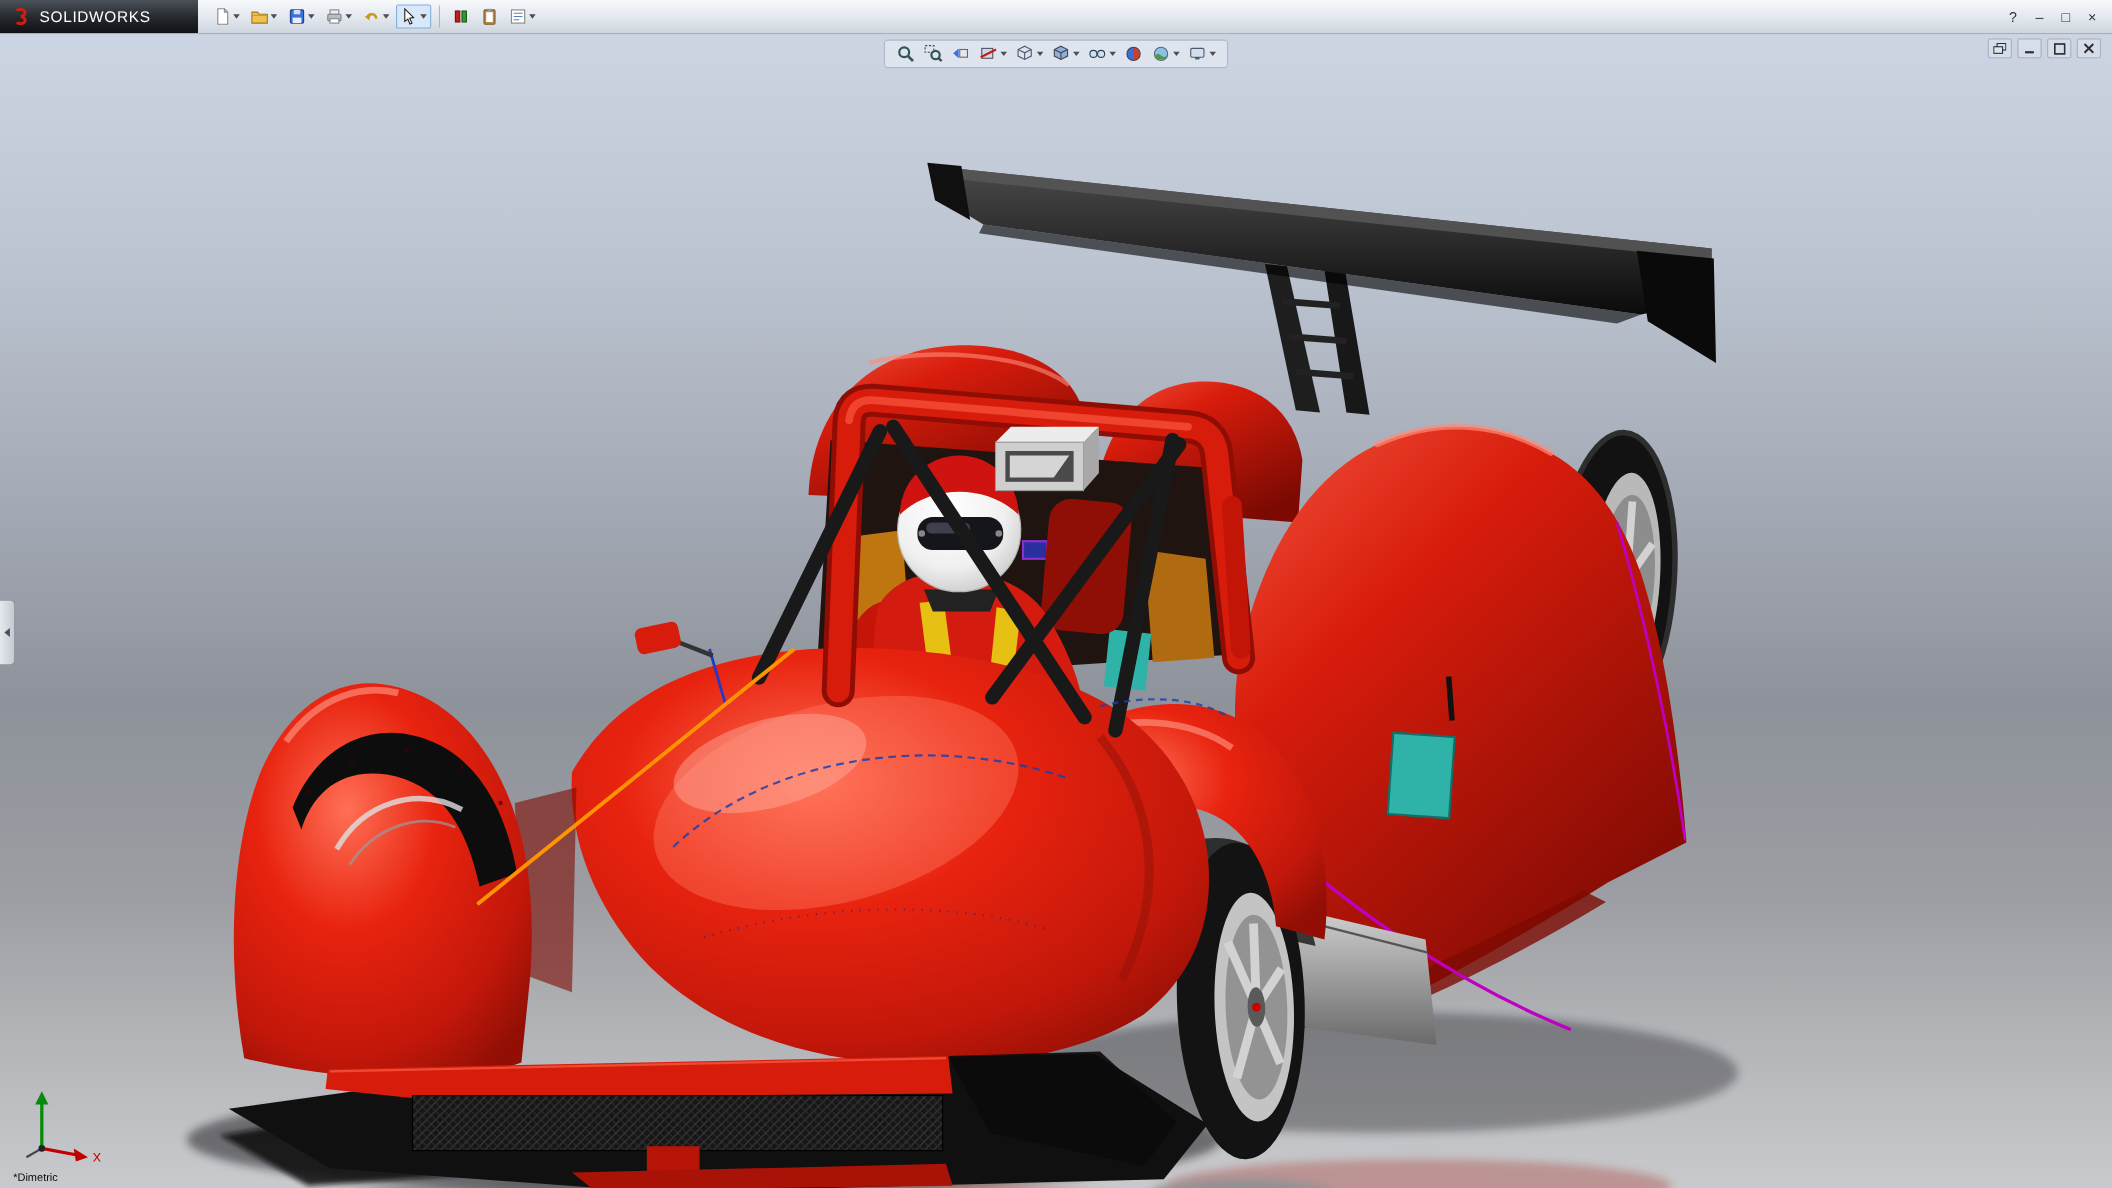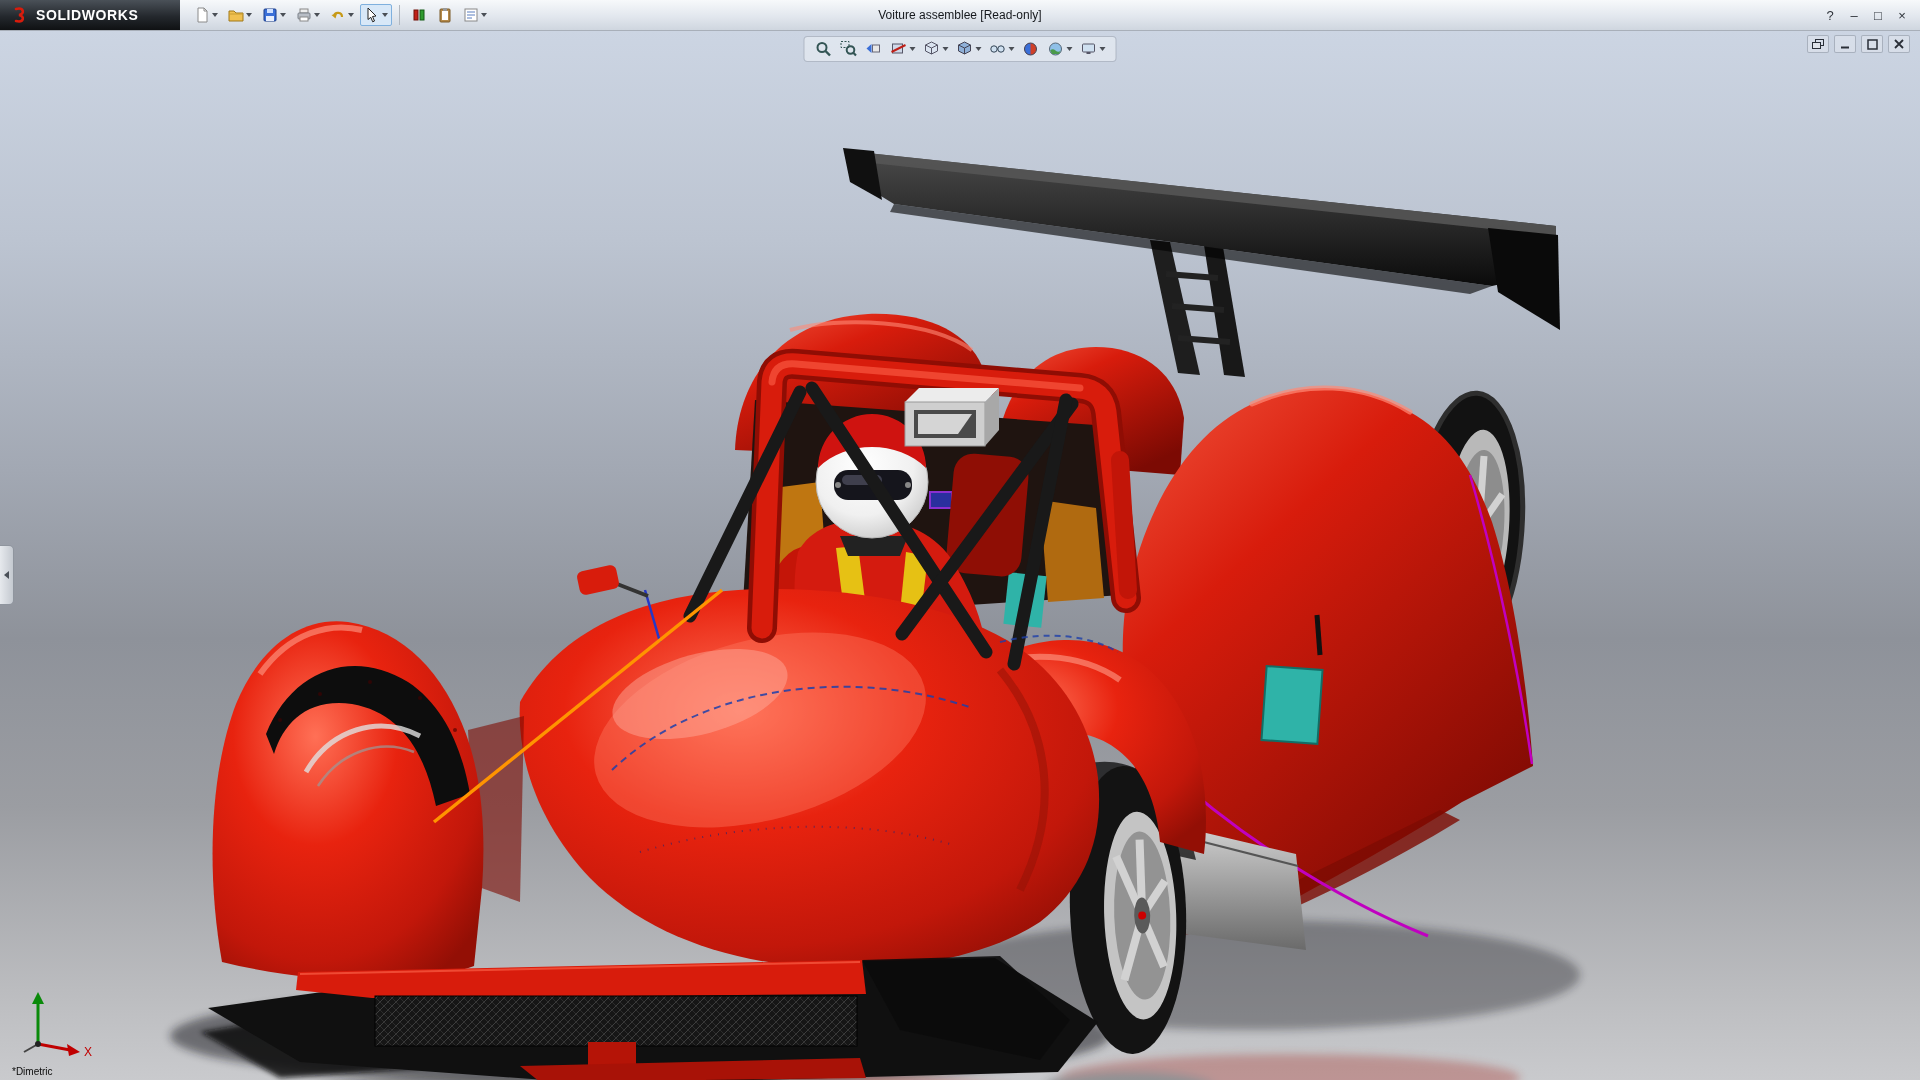--- a/index.html
+++ b/index.html
@@ -6,21 +6,21 @@
   body{width:1920px;height:1080px;overflow:hidden;position:relative;
        font-family:"Liberation Sans",sans-serif;background:#9aa0a8;}
 
   
   .titlebar{position:absolute;top:0;left:0;width:1920px;height:30px;
     background:linear-gradient(#f7f9fb,#e2e7ee 55%,#cfd6df);
     border-bottom:1px solid #a8afb9;display:flex;align-items:center;z-index:20;}
   .logo{height:30px;width:180px;flex:0 0 auto;
     background:linear-gradient(#4a5158,#24282d 55%,#0f1113);
     display:flex;align-items:center;gap:6px;padding:0 10px;box-sizing:border-box;}
-  .logo-text{color:#fff;font-weight:bold;font-size:14px;letter-spacing:.6px;}
+  .logo-text{color:#fff;font-weight:normal;font-size:14px;letter-spacing:.6px;}
   .tools{display:flex;align-items:center;margin-left:10px;gap:2px;}
   .tool{display:flex;align-items:center;padding:2px 3px;border:1px solid transparent;border-radius:2px;}
   .tool.pressed{background:#d8e8f8;border-color:#7fb0de;}
   .sep{width:1px;height:20px;background:#b2b8c0;margin:0 5px;}
   .caret{width:0;height:0;border-left:3.5px solid transparent;border-right:3.5px solid transparent;
     border-top:4px solid #4a4f56;margin-left:2px;}
   .title-text{position:absolute;left:0;right:0;text-align:center;font-size:12px;color:#15181c;pointer-events:none;}
   .win-controls{position:absolute;right:8px;top:0;height:30px;display:flex;align-items:center;gap:4px;}
   .win-btn{width:20px;height:18px;display:flex;align-items:center;justify-content:center;
     font-size:13px;color:#2e333a;border-radius:2px;}
@@ -124,21 +124,20 @@
     </span>
     <span class="tool">
       <svg width="16" height="16">
           <rect x="2" y="2" width="12" height="12" fill="#fff" stroke="#888"></rect>
           <path d="M4 5h8M4 8h8M4 11h5" stroke="#5a7fc0"></path>
         </svg>
       <span class="caret"></span>
     </span>
   </div>
 
-  <div class="title-text">Voiture assemblee [Read-only]</div>
 
   <div class="win-controls">
     <span class="win-btn">?</span>
     <span class="win-btn">–</span>
     <span class="win-btn">□</span>
     <span class="win-btn">×</span>
   </div>
 </div>
 
 <div class="viewport">

